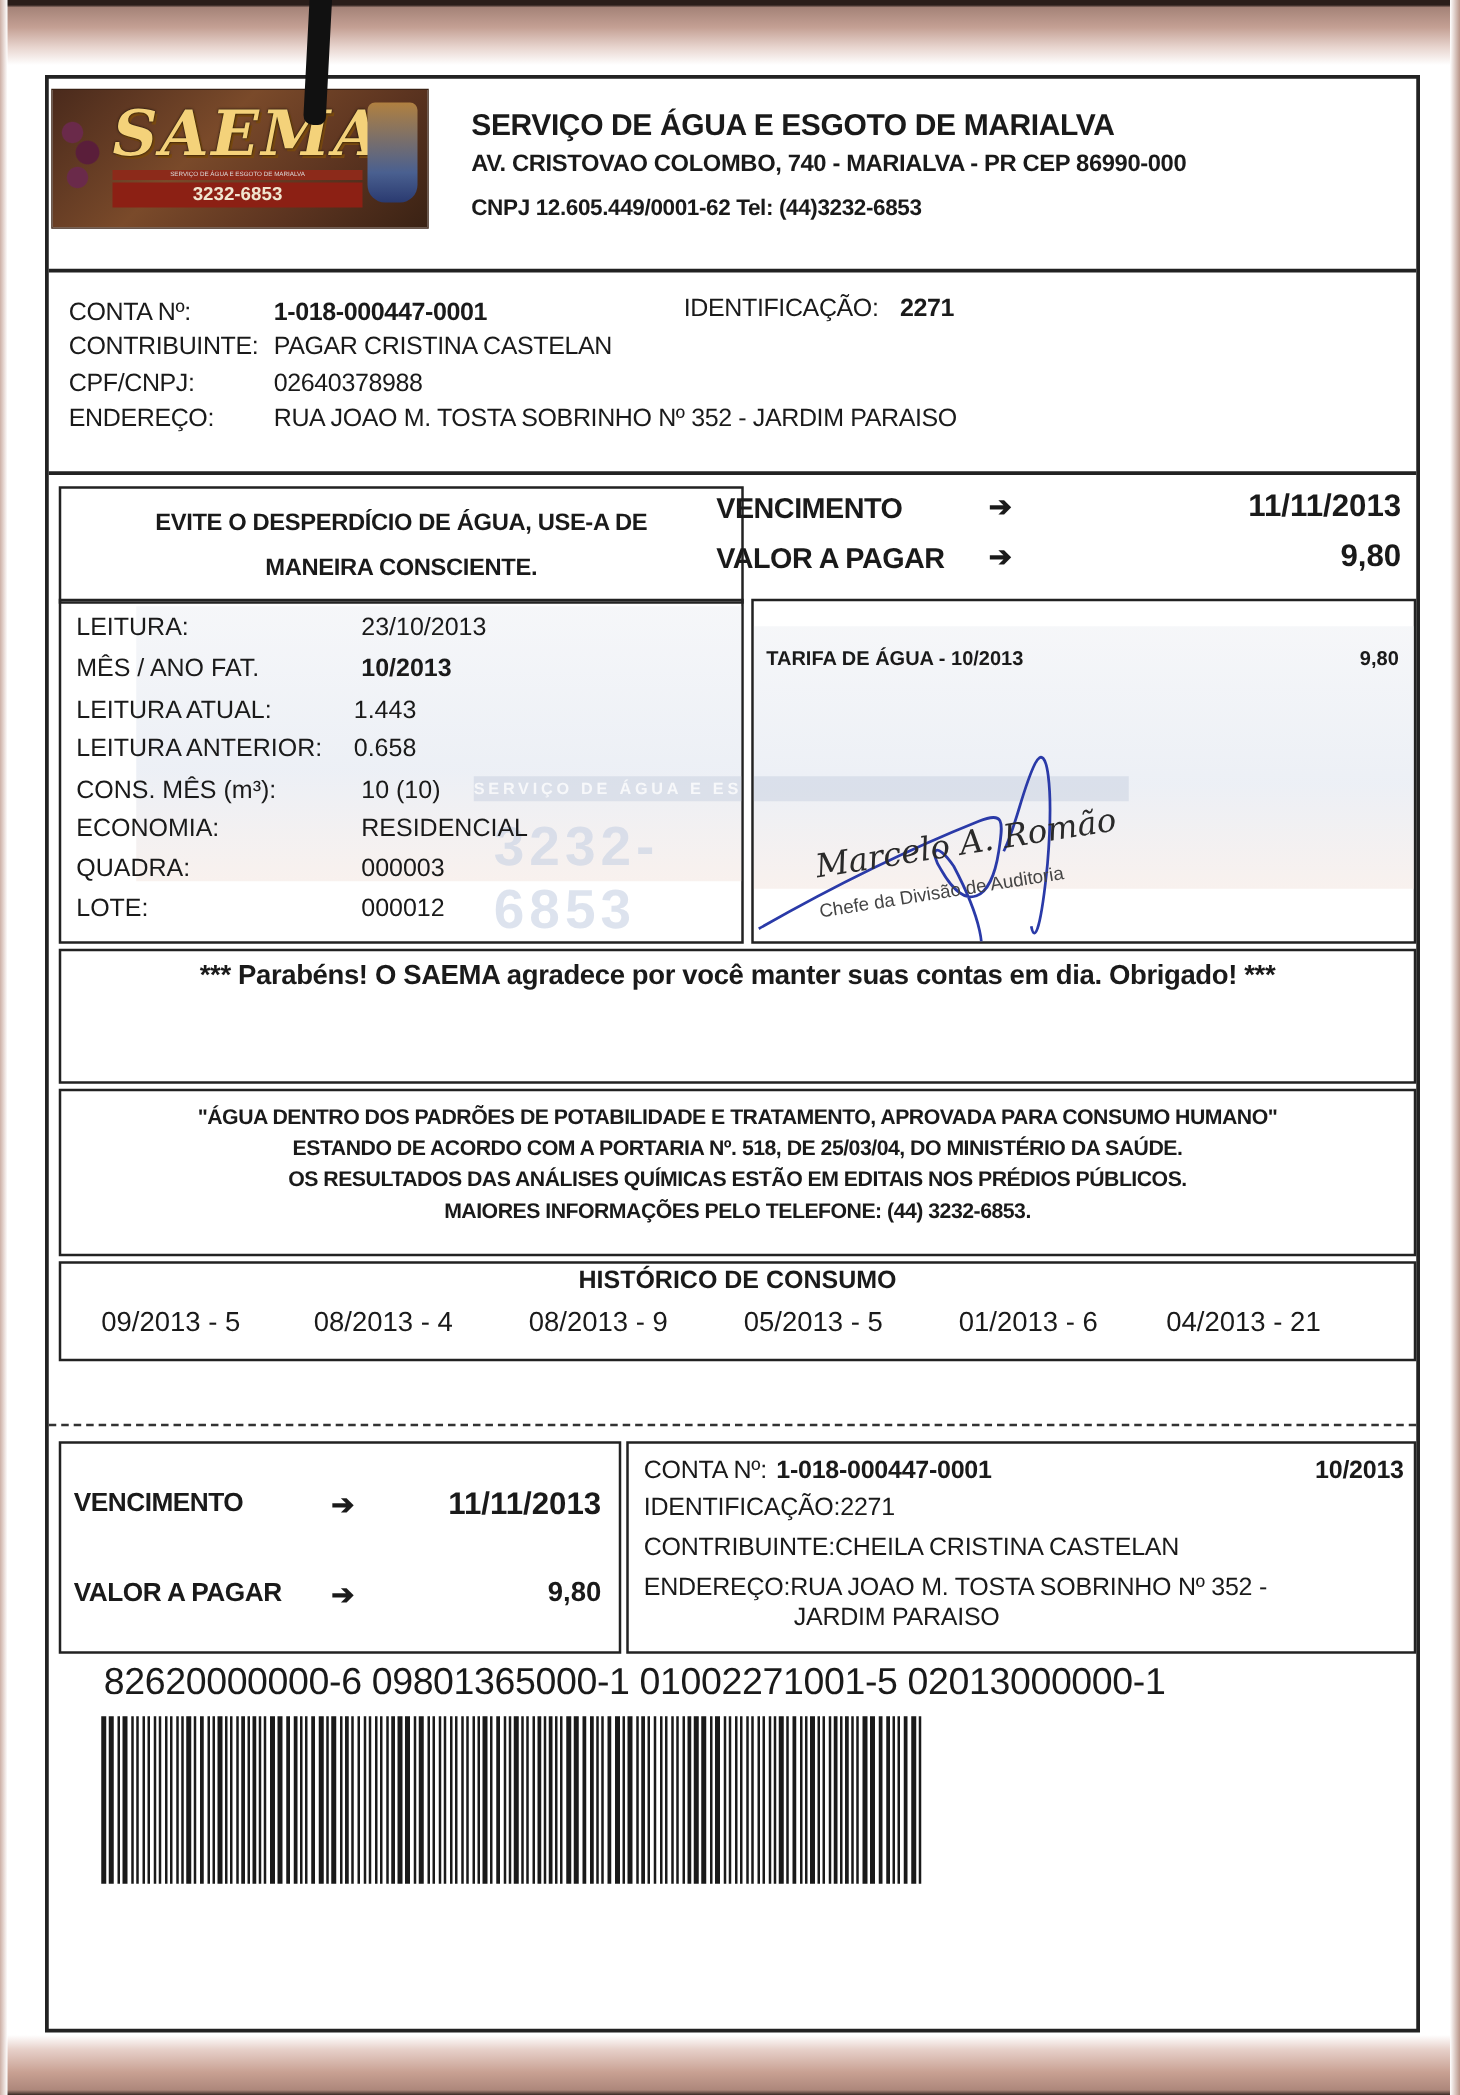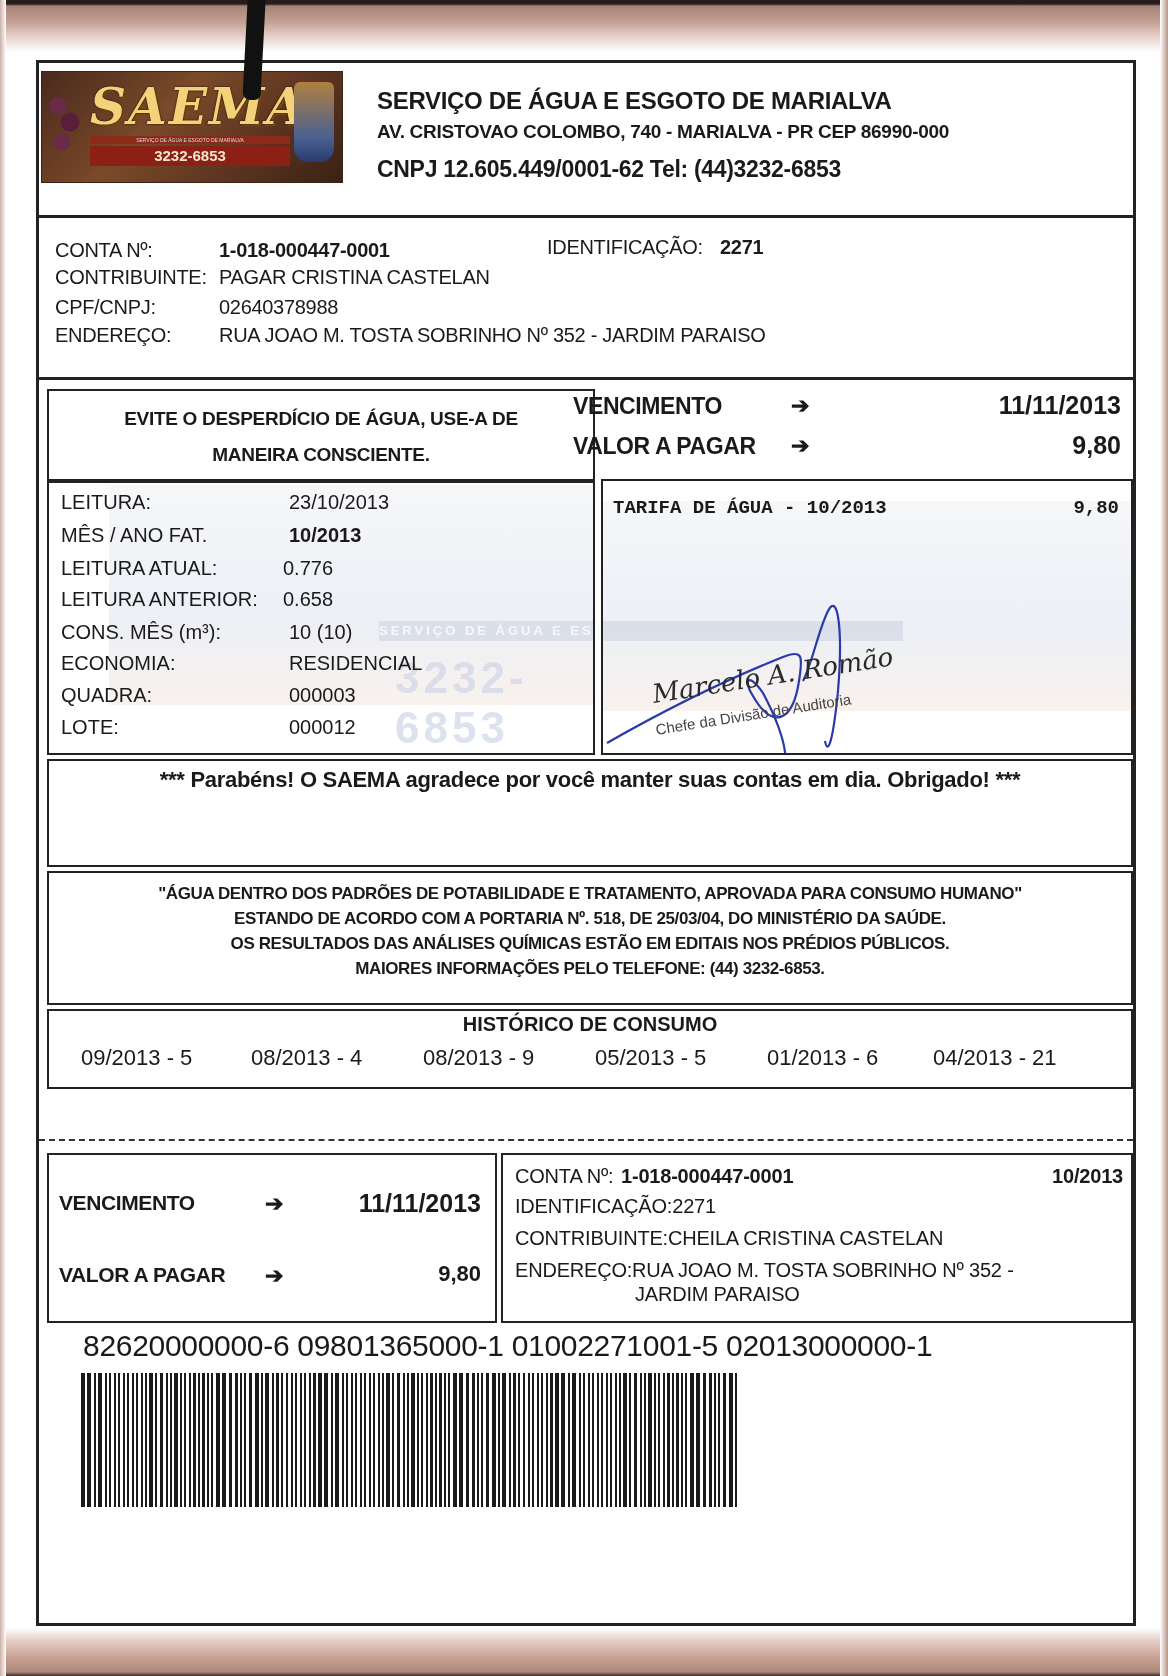--- a/index.html
+++ b/index.html
@@ -63,21 +63,21 @@
     background: #8c2014; color: #f1e6d0; font-weight: bold; font-size: 15px;
     text-align: center; line-height: 20px;
   }
   .logo .emblem {
     position: absolute; left: 252px; top: 10px; width: 40px; height: 80px;
     background: linear-gradient(to bottom, #b08040, #4a6090 70%, #2a3a70);
     border-radius: 6px 6px 14px 14px;
   }
   .org-name { left: 338px; top: 24px; font-size: 24px; font-weight: bold; letter-spacing: -0.3px; }
   .org-addr { left: 338px; top: 58px; font-size: 19px; font-weight: bold; letter-spacing: -0.3px; }
-  .org-cnpj { left: 338px; top: 93px; font-size: 23px; font-weight: bold; letter-spacing: -0.3px; }
+  .org-cnpj { left: 338px; top: 93px; font-size: 18px; font-weight: bold; letter-spacing: -0.3px; }
 
   
   .cust { font-size: 20px; letter-spacing: -0.3px; }
   .cust .lbl { position: absolute; left: 16px; }
   .cust .val { position: absolute; left: 180px; }
   .cust-rule { position: absolute; left: 0; top: 314px; width: 1094px; height: 3px; background: #222; }
 
   .notice-box { left: 8px; top: 326px; width: 548px; height: 94px; }
   .notice-text {
     position: absolute; left: 0; top: 10px; width: 544px; text-align: center;
@@ -90,21 +90,21 @@
   .read-box { left: 8px; top: 416px; width: 548px; height: 276px; overflow: hidden; }
   .watermark {
     position: absolute; background: linear-gradient(to bottom, #eef0f4, #dde3ee 60%, #f3e6e0);
     opacity: 0.55;
   }
   .read-row { position: absolute; font-size: 20px; }
   .read-row .k { position: absolute; left: 12px; white-space: nowrap; }
   .read-row .v { position: absolute; white-space: nowrap; }
 
   .tariff-box { left: 562px; top: 416px; width: 532px; height: 276px; overflow: hidden; }
-  .mono { font-family: Liberation Mono, monospace; font-weight: bold; font-size: 19px; }
+  .mono { font-family: Liberation Sans, sans-serif; font-weight: bold; font-size: 16px; margin-top: 22px; }
 
   .thanks-box { left: 8px; top: 696px; width: 1086px; height: 108px; }
   .thanks-text { position: absolute; left: 0; top: 6px; width: 1082px; text-align: center; font-weight: bold; font-size: 22px; letter-spacing: -0.3px; }
 
   .water-box { left: 8px; top: 808px; width: 1086px; height: 134px; }
   .water-text { position: absolute; left: 0; top: 8px; width: 1082px; text-align: center; font-weight: bold; font-size: 17px; line-height: 25px; letter-spacing: -0.4px; }
 
   .hist-box { left: 8px; top: 946px; width: 1086px; height: 80px; }
   .hist-title { position: absolute; left: 0; top: 2px; width: 1082px; text-align: center; font-weight: bold; font-size: 20px; }
   .hist-item { position: absolute; top: 34px; font-size: 22px; white-space: nowrap; }
@@ -185,21 +185,21 @@
         <div class="read-row" style="top: 10px;">
           <span class="k">LEITURA:</span>
           <span class="v" style="left: 240px;">23/10/2013</span>
         </div>
         <div class="read-row" style="top: 43px;">
           <span class="k">MÊS / ANO FAT.</span>
           <span class="v" style="left: 240px; font-weight: bold;">10/2013</span>
         </div>
         <div class="read-row" style="top: 76px;">
           <span class="k">LEITURA ATUAL:</span>
-          <span class="v" style="left: 234px;">0.776</span>
+          <span class="v" style="left: 234px;">1.443</span>
         </div>
         <div class="read-row" style="top: 107px;">
           <span class="k">LEITURA ANTERIOR:</span>
           <span class="v" style="left: 234px;">0.658</span>
         </div>
         <div class="read-row" style="top: 140px;">
           <span class="k">CONS. MÊS (m³):</span>
           <span class="v" style="left: 240px;">10 (10)</span>
         </div>
         <div class="read-row" style="top: 171px;">

